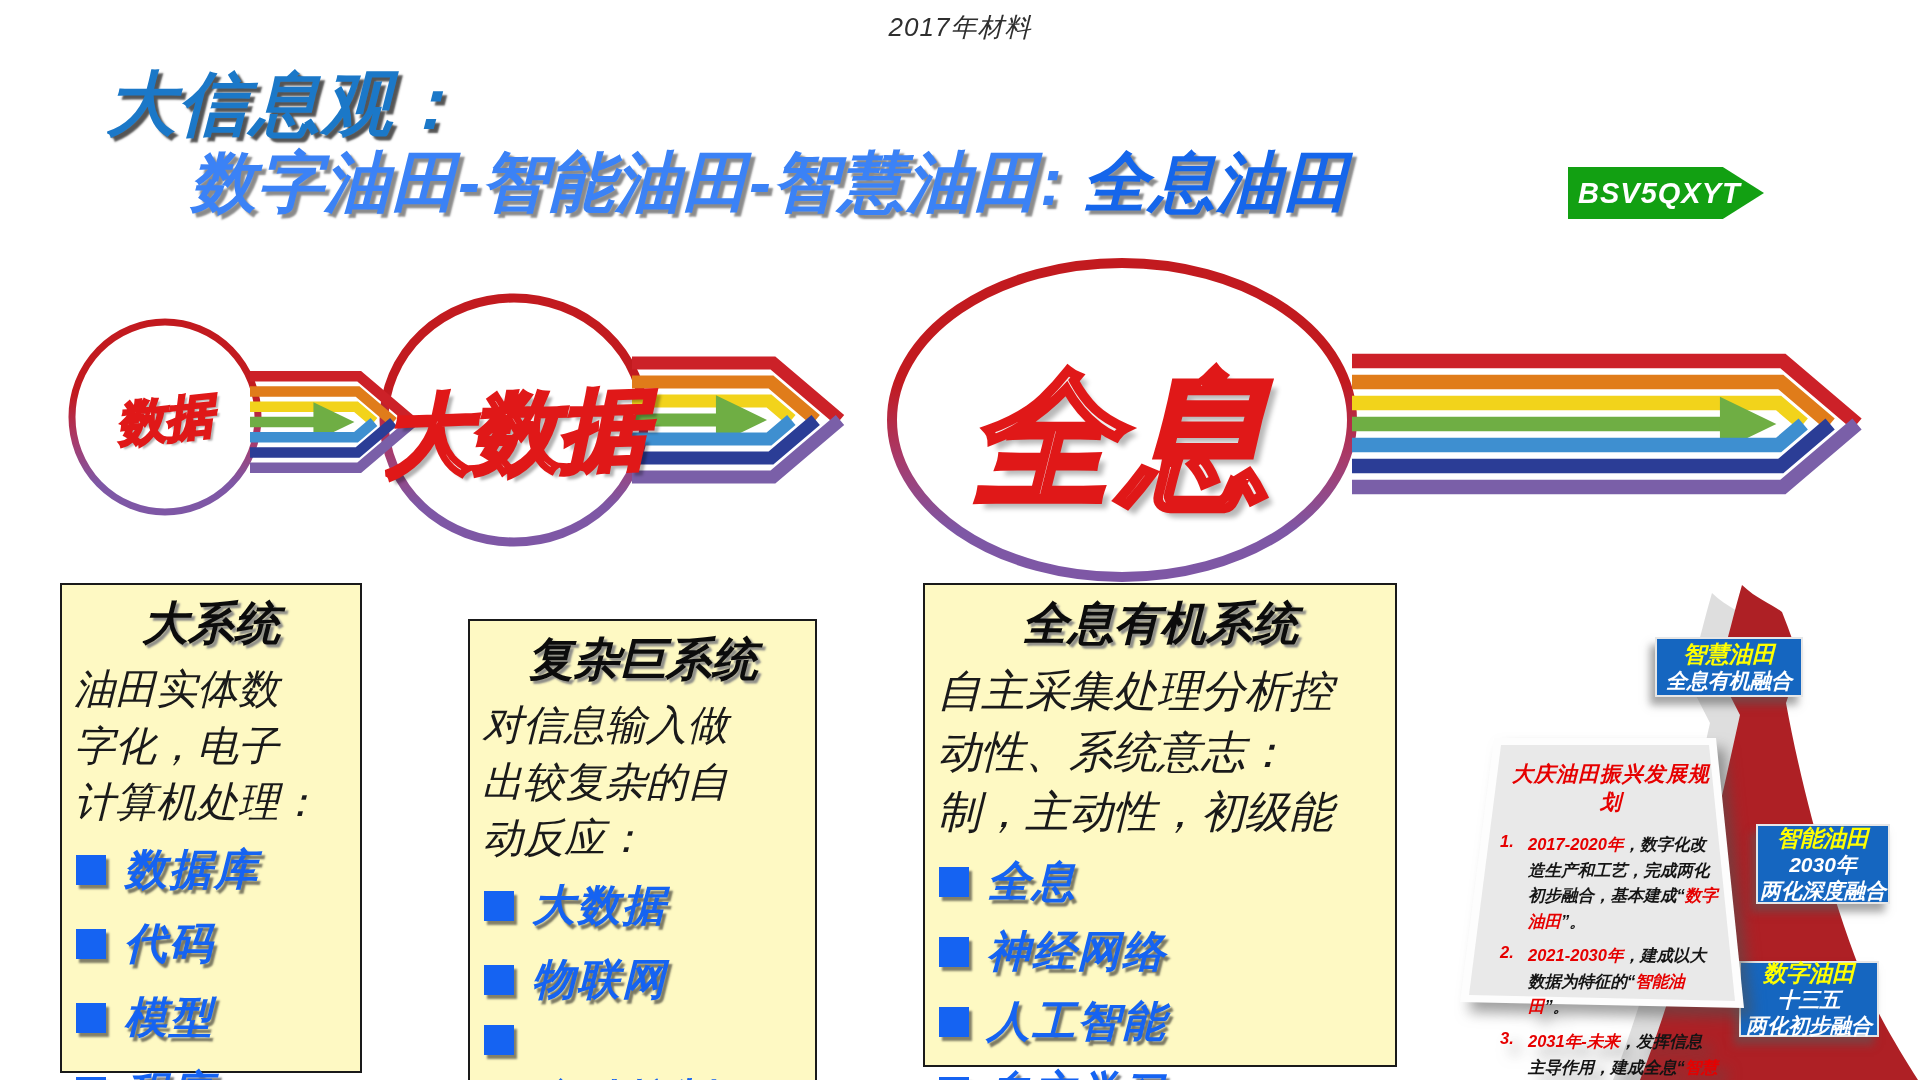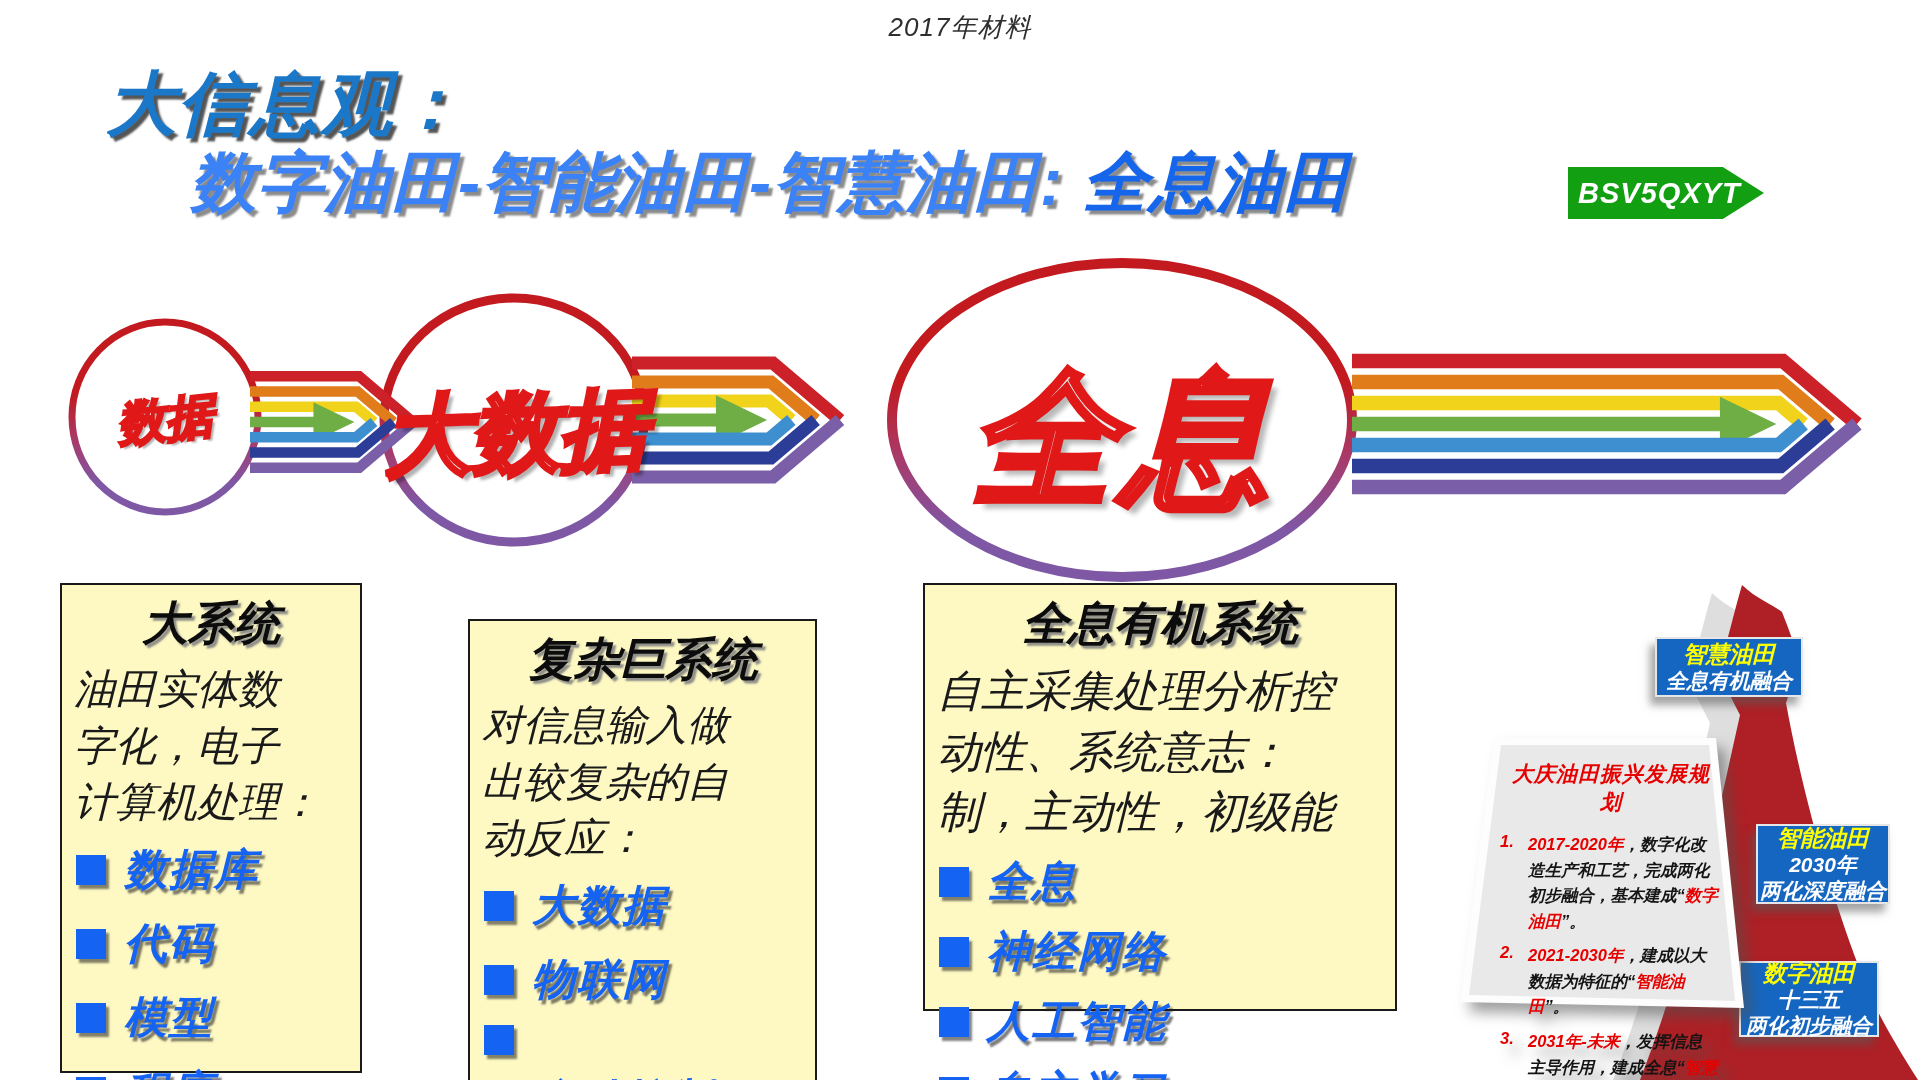--- a/index.html
+++ b/index.html
@@ -29,21 +29,21 @@
         transform:rotate(-6deg);text-shadow:3px 3px 2px rgba(0,0,0,.3);}
   .nl-2{left:370px;top:374px;width:290px;font-size:88px;-webkit-text-stroke-width:4px;
         transform:rotate(-2deg);text-shadow:5px 5px 3px rgba(0,0,0,.3);}
   .nl-3{left:935px;top:342px;width:375px;font-size:146px;-webkit-text-stroke-width:5px;
         letter-spacing:6px;text-shadow:7px 7px 5px rgba(0,0,0,.28);}
 
   
   .sysbox{background:#fef9c3;border:2px solid #1a1a1a;box-sizing:border-box;padding:6px 12px 0 12px;}
   .box-1{left:60px;top:583px;width:302px;height:490px;}
   .box-2{left:468px;top:583px;width:349px;height:487px;margin-top:36px;}
-  .box-3{left:923px;top:583px;width:474px;height:428px;}
+  .box-3{left:923px;top:583px;width:474px;height:484px;}
   .sysbox h2{margin:2px 0 6px 0;text-align:center;font-size:46px;font-weight:900;color:#0c0c0c;
              text-shadow:3px 3px 2px rgba(130,130,130,.9);}
   .sysbox .body{color:#1a1a1a;font-weight:400;}
   .box-1 .body,.box-2 .body{font-size:41px;line-height:1.38;}
   .box-3 .body{font-size:44px;line-height:1.38;}
   .bullets{margin-top:10px;}
   .bullet-row{display:flex;align-items:center;margin:0 0 16px 2px;}
   .box-3 .bullet-row{margin-bottom:12px;}
   .sq{width:30px;height:30px;background:#1563F2;margin-right:18px;flex:0 0 auto;
       box-shadow:3px 4px 2px rgba(30,30,30,.55);}

